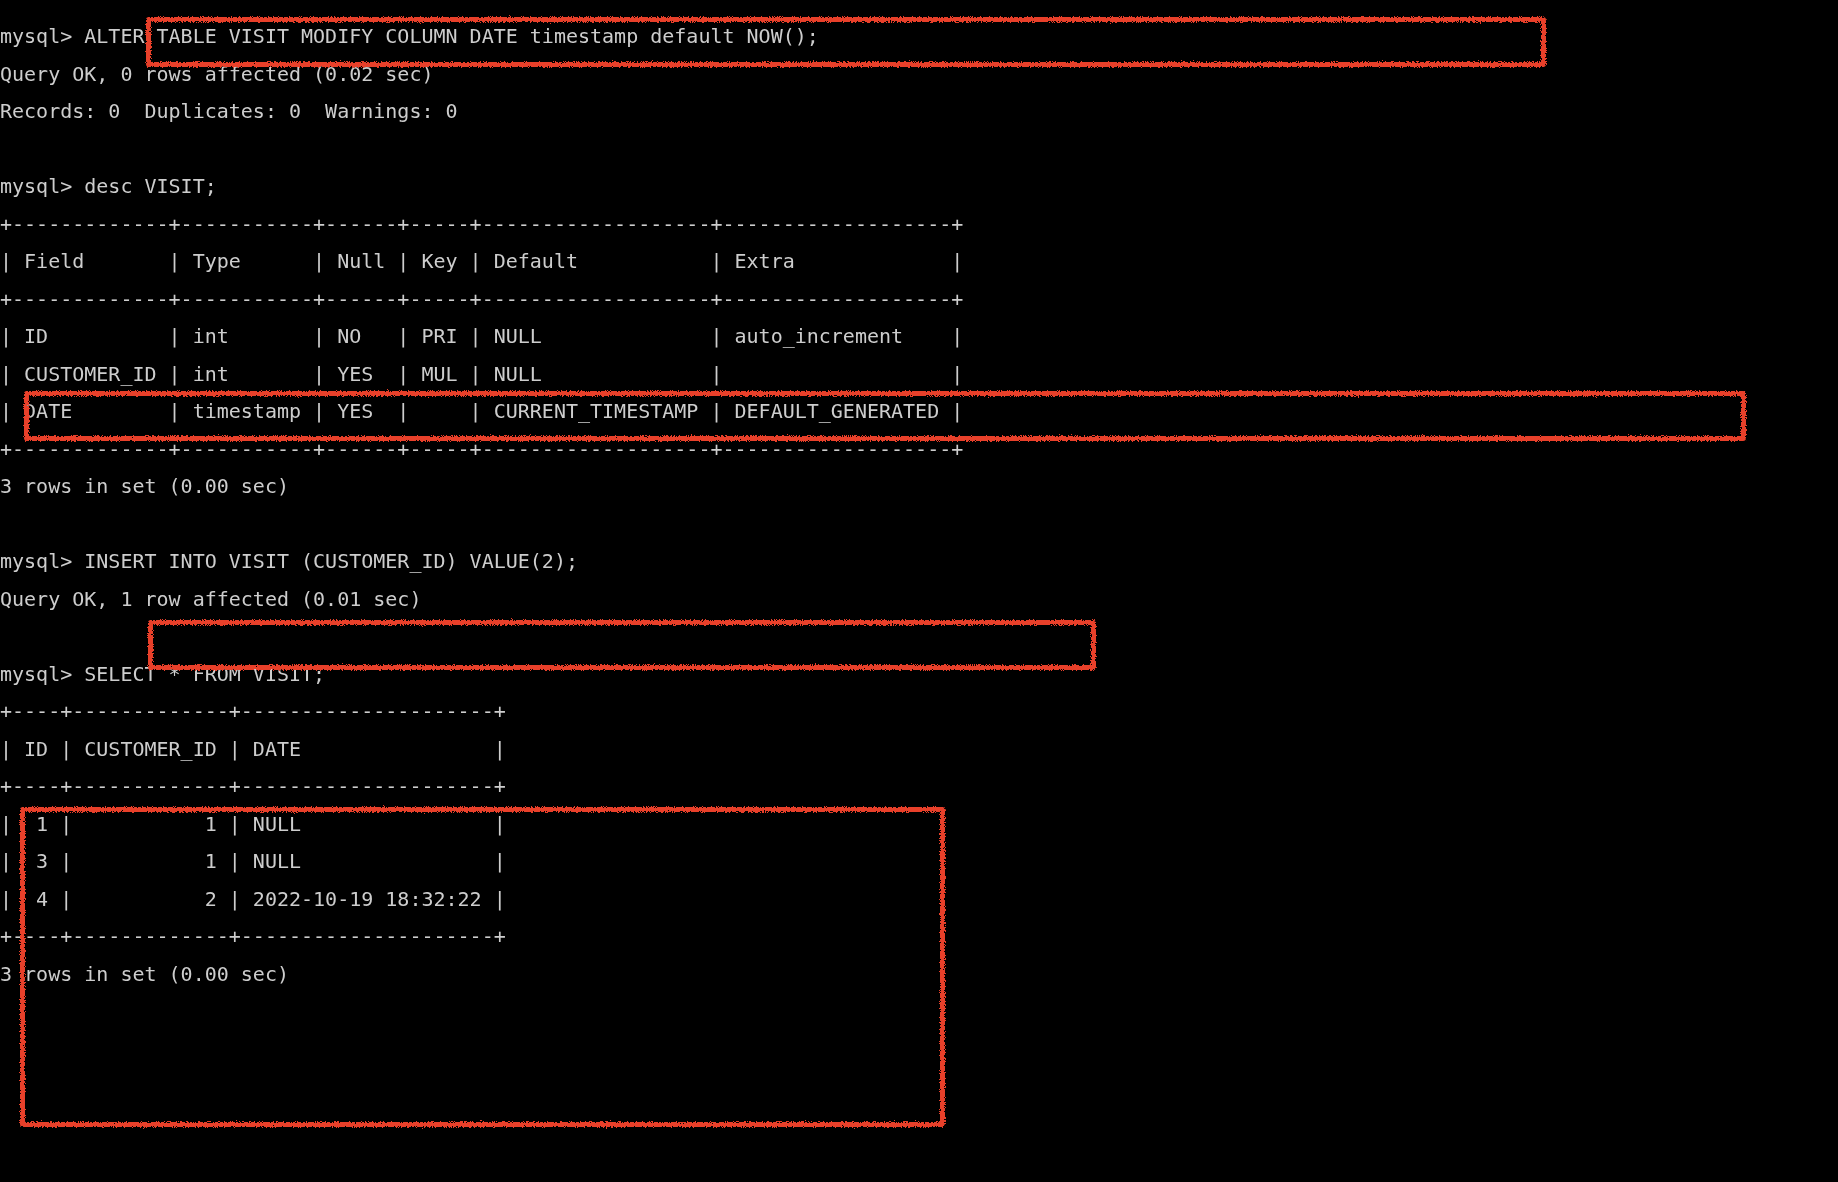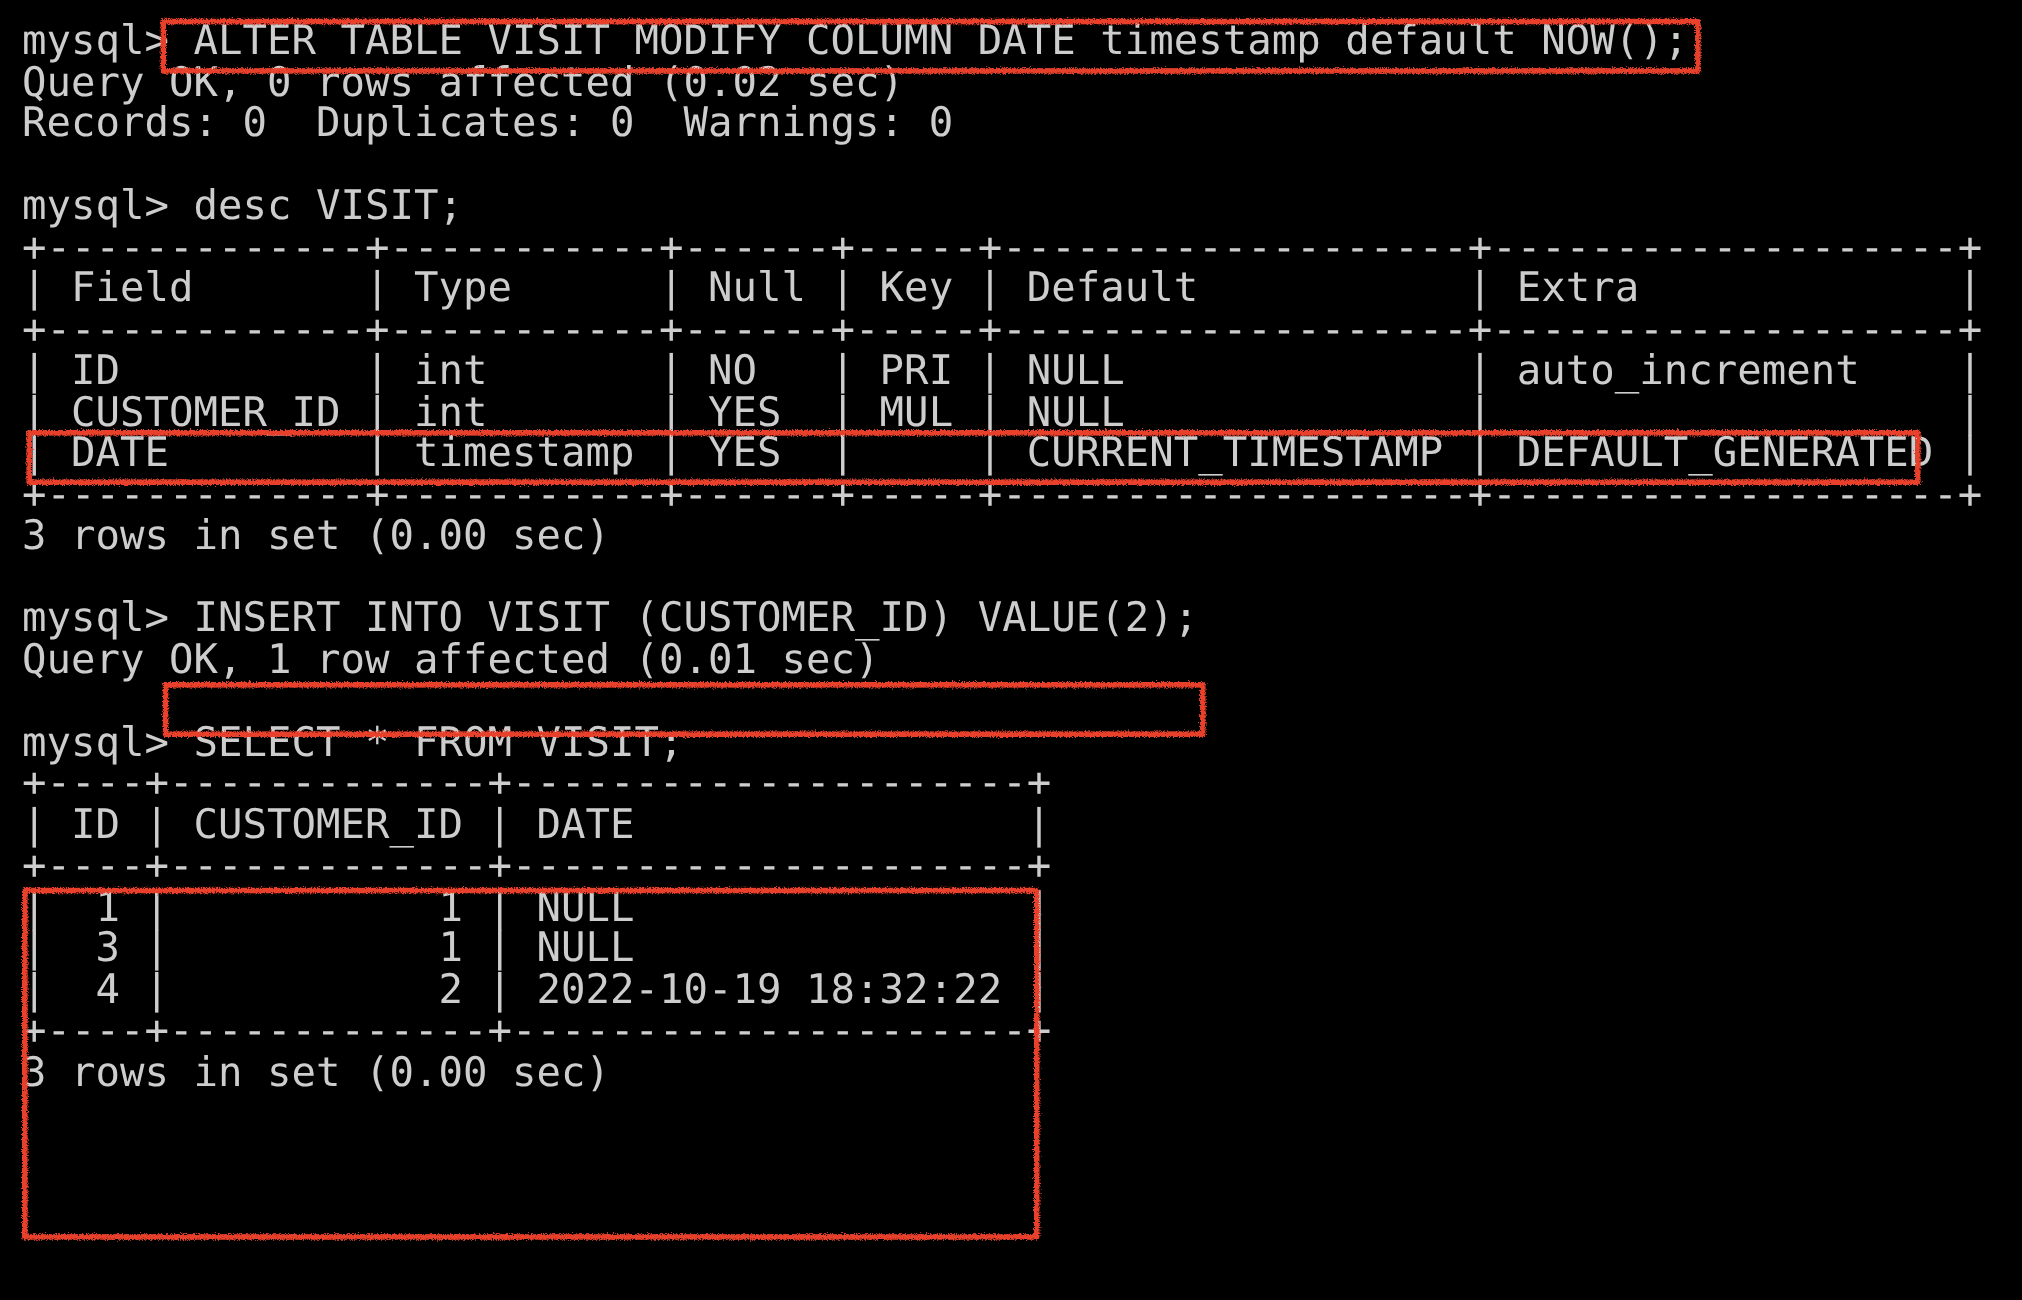--- a/index.html
+++ b/index.html
@@ -6,23 +6,23 @@
   body{
     width:1838px;height:1182px;overflow:hidden;position:relative;
     font-family:"DejaVu Sans Mono","Liberation Mono",monospace;
   }
   #term{
     position:absolute;left:0;top:0;width:1838px;height:1182px;
     background:#000;
   }
   pre.term-lines{
     margin:0;padding:0;
-    position:absolute;left:20px;top:18px;
+    position:absolute;left:0;top:18px;
     font-family:"DejaVu Sans Mono","Liberation Mono",monospace;
-    font-size:37px;
+    font-size:20px;
     line-height:37.5px;
     letter-spacing:0px;
     color:#cdcdcd;
     white-space:pre;
     -webkit-font-smoothing:antialiased;
   }
   
   .anno{
     position:absolute;
     border:5px solid #e8402a;

